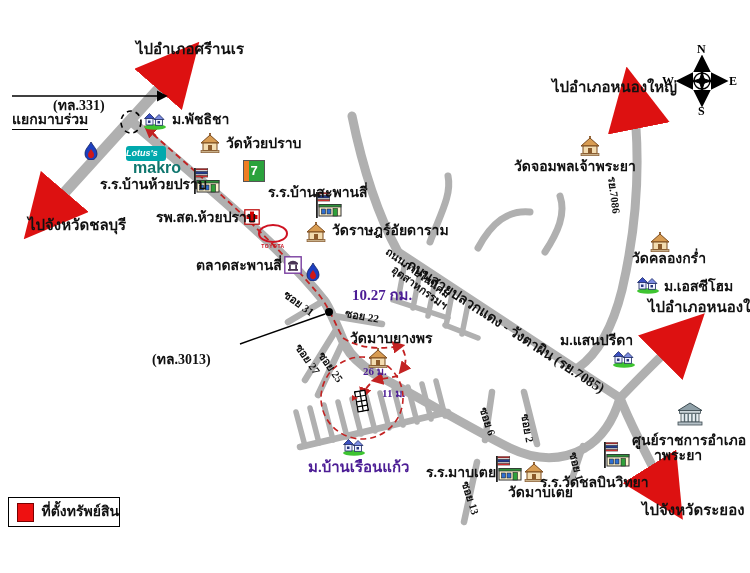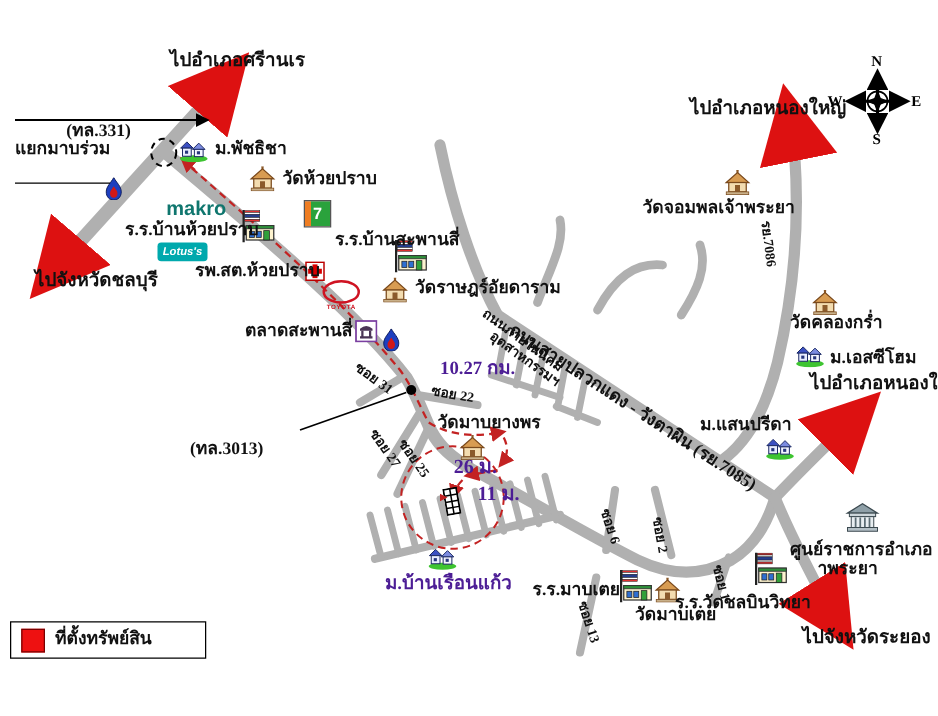--- a/index.html
+++ b/index.html
@@ -1,39 +1,39 @@
 <!DOCTYPE html>
 <html><head>
 <meta charset="utf-8">
 <style>
   html,body{margin:0;padding:0;background:#fff;}
   #map{position:relative;width:750px;height:573px;background:#fff;overflow:hidden;
        font-family:"Liberation Serif",serif;}
   #roads-svg{position:absolute;left:0;top:0;}
-  .lbl{position:absolute;font-weight:bold;font-size:16px;color:#111;white-space:nowrap;line-height:1.05;}
+  .lbl{position:absolute;font-weight:bold;font-size:11px;color:#111;white-space:nowrap;line-height:1.05;}
   .big{font-size:15px;}
   .mid{font-size:14px;}
   .sm{font-size:11px;}
   .red{color:#4c1d95;}
-  .u{border-bottom:1.6px solid #000;padding-bottom:18px;}
+  .u{border-bottom:1.6px solid #000;padding-bottom:1px;}
   .rot{transform-origin:left top;}
   .ctr{text-align:left;}
   
   .lotus{position:absolute;left:126px;top:146px;width:40px;height:15px;background:#00a9ad;
          border-radius:3px;color:#fff;font:bold italic 9px "Liberation Sans",sans-serif;
-         text-align:center;line-height:15px;margin-top:48px;}
+         line-height:15px;}
   .makro{position:absolute;left:133px;top:159px;color:#0f766e;
          font:bold 16px "Liberation Sans",sans-serif;letter-spacing:0;}
   .seven{position:absolute;left:243px;top:160px;width:20px;height:20px;border:1px solid #555;
          background:linear-gradient(90deg,#ef7d22 0 5px,#2aa23c 5px 100%);
          color:#fff;font:bold 13px "Liberation Sans",sans-serif;text-align:center;line-height:20px;}
   .toyota{position:absolute;left:258px;top:224px;width:30px;text-align:center;}
   .toyota .oval{width:26px;height:15px;border:2.5px solid #cf1322;border-radius:50%;margin:0 auto;}
   .toyota .tt{font:bold 5px "Liberation Sans",sans-serif;color:#cf1322;letter-spacing:.5px;}
-  .legend-box{position:absolute;left:8px;top:497px;width:157px;height:30px;border:1.6px solid #000;
+  .legend-box{position:absolute;left:8px;top:497px;width:112px;height:30px;border:1.6px solid #000;
               background:#fff;display:flex;align-items:center;gap:8px;padding-left:8px;box-sizing:border-box;}
   .legend-sq{width:17px;height:17px;background:#ee1111;border:1px solid #7a0000;}
   .cmp{position:absolute;font:bold 12px "Liberation Serif",serif;color:#000;}
 </style>
 </head>
 <body>
 
 <div id="map">
 
   <svg id="roads-svg" width="750" height="573" viewBox="0 0 750 573">

